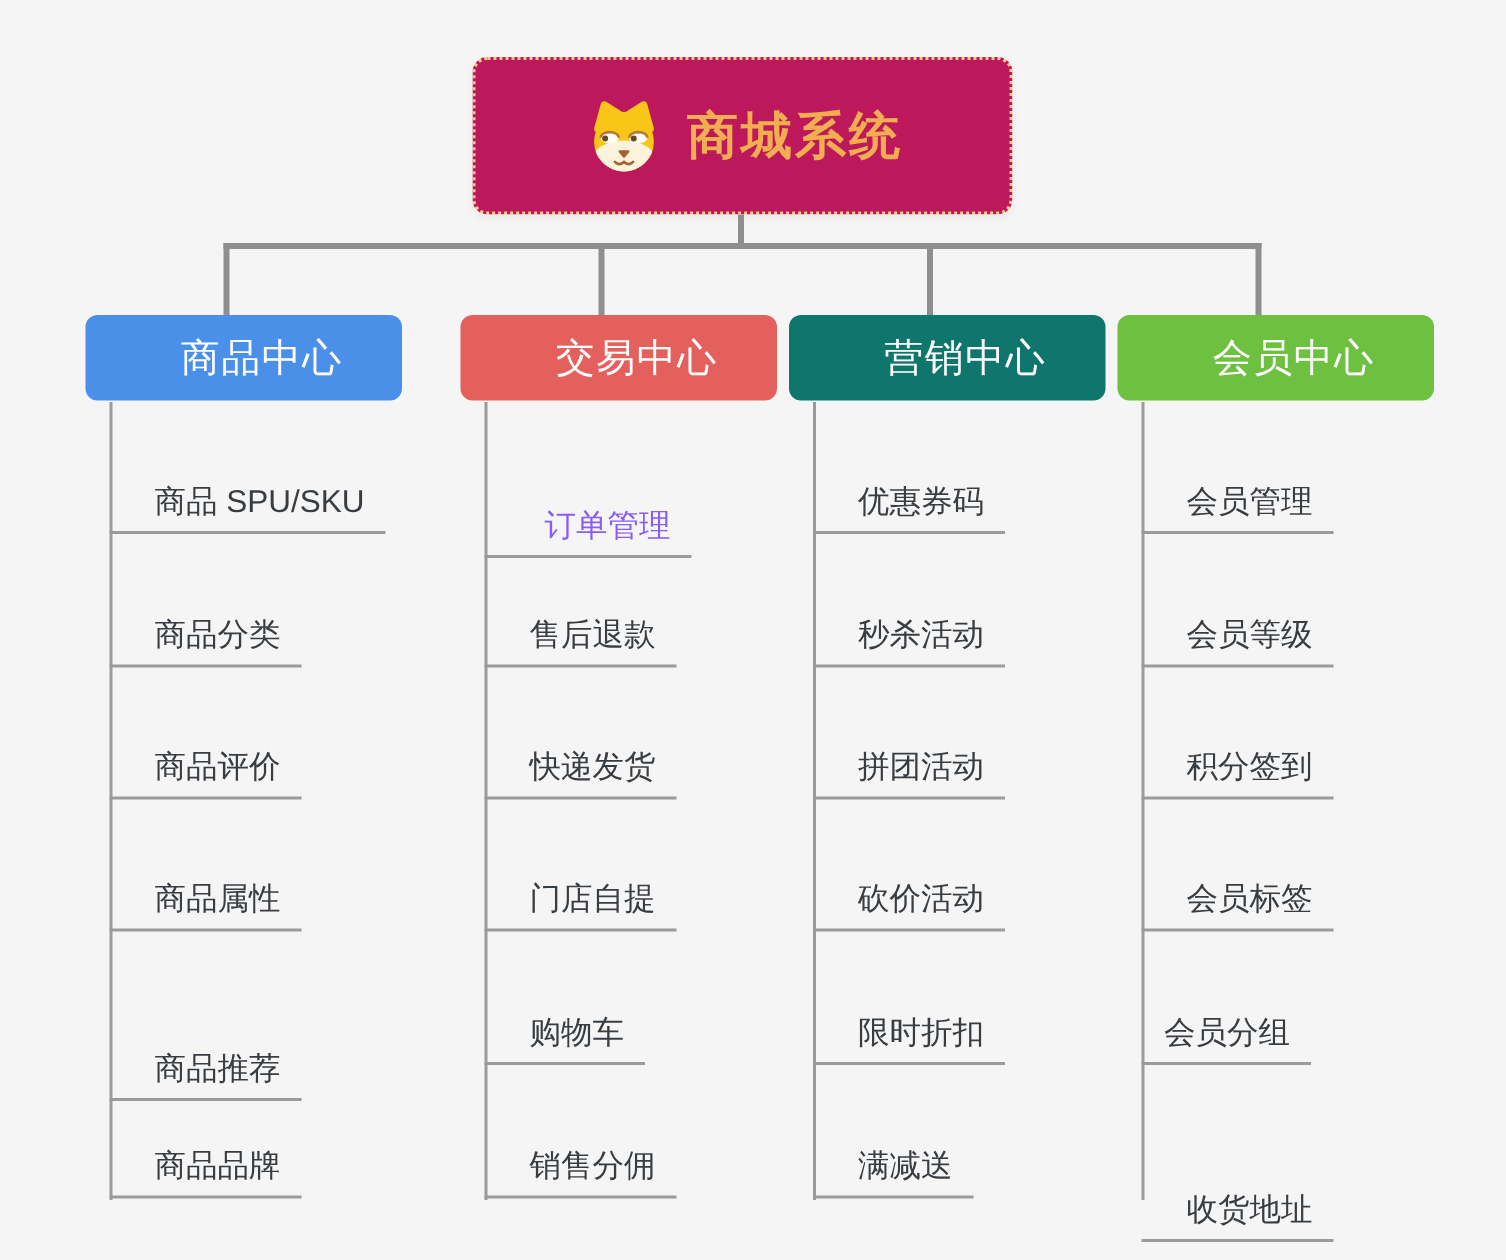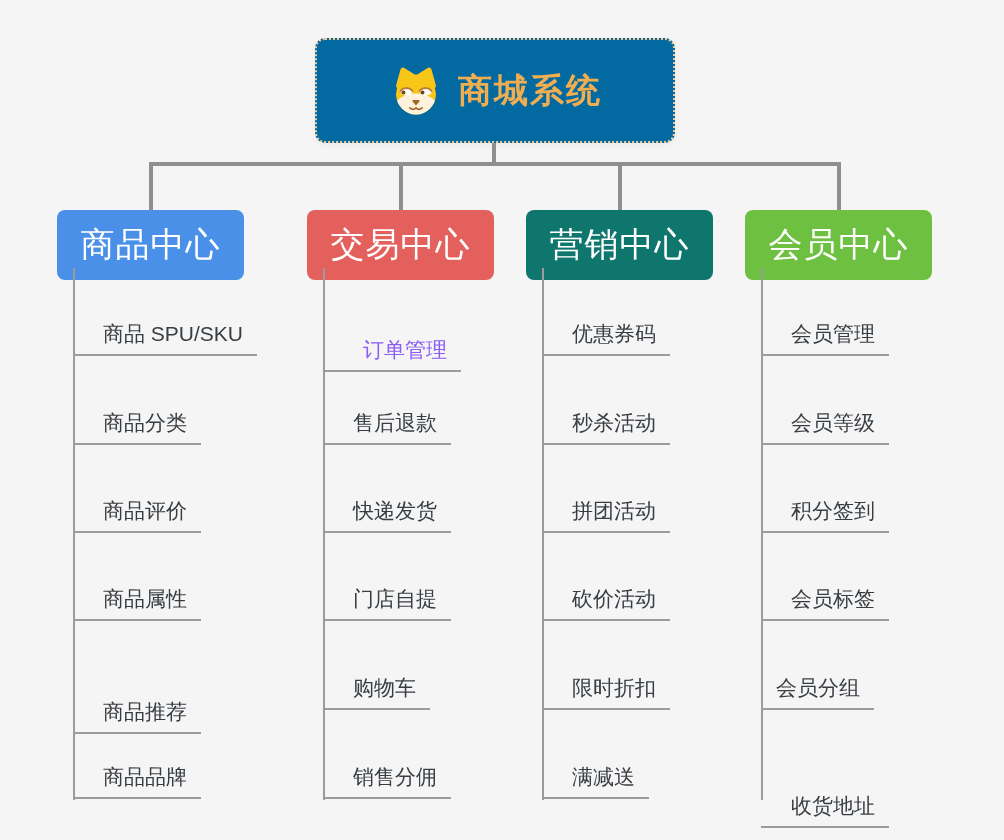--- a/index.html
+++ b/index.html
@@ -12,21 +12,21 @@
     width: 1004px;
     height: 840px;
     background: #f5f5f5;
     overflow: hidden;
   }
   
   .root-node {
     position: absolute;
     left: 315px; top: 38px;
     width: 360px; height: 105px;
-    background: #0369a1;
+    background: #be185d;
     border: 2px dotted #f6c98e;
     border-radius: 10px;
     box-sizing: border-box;
     display: flex;
     align-items: center;
     justify-content: center;
     gap: 14px;
     box-shadow: 0 2px 6px rgba(0,0,0,0.05);
   }
   .root-title {
@@ -38,30 +38,31 @@
   }
   .dog-icon { width: 56px; height: 52px; flex: 0 0 auto; }
 
   
   .cline { position: absolute; background: #8f8f8f; }
 
   
   .branch-header {
     position: absolute;
     top: 210px;
-    width: 187px; height: 70px;
+    width: 187px; height: 57px;
     border-radius: 8px;
     display: flex;
     align-items: center;
     justify-content: center;
     color: #ffffff;
-    font-size: 34px;
+    font-size: 26px;
     letter-spacing: 1px;
     white-space: nowrap;
     cursor: default;
+    padding-left: 24px;
   }
 
   
   .leaf-trunk { position: absolute; width: 2px; background: #9b9b9b; }
   .leaf {
     position: absolute;
     height: 38px;
     box-sizing: border-box;
     display: flex;
     align-items: flex-end;

